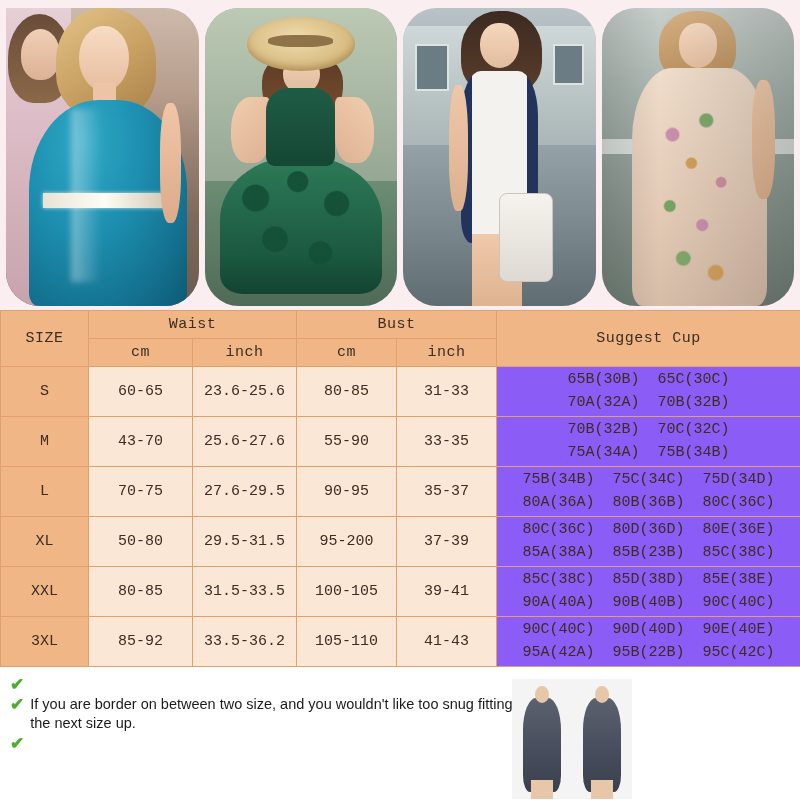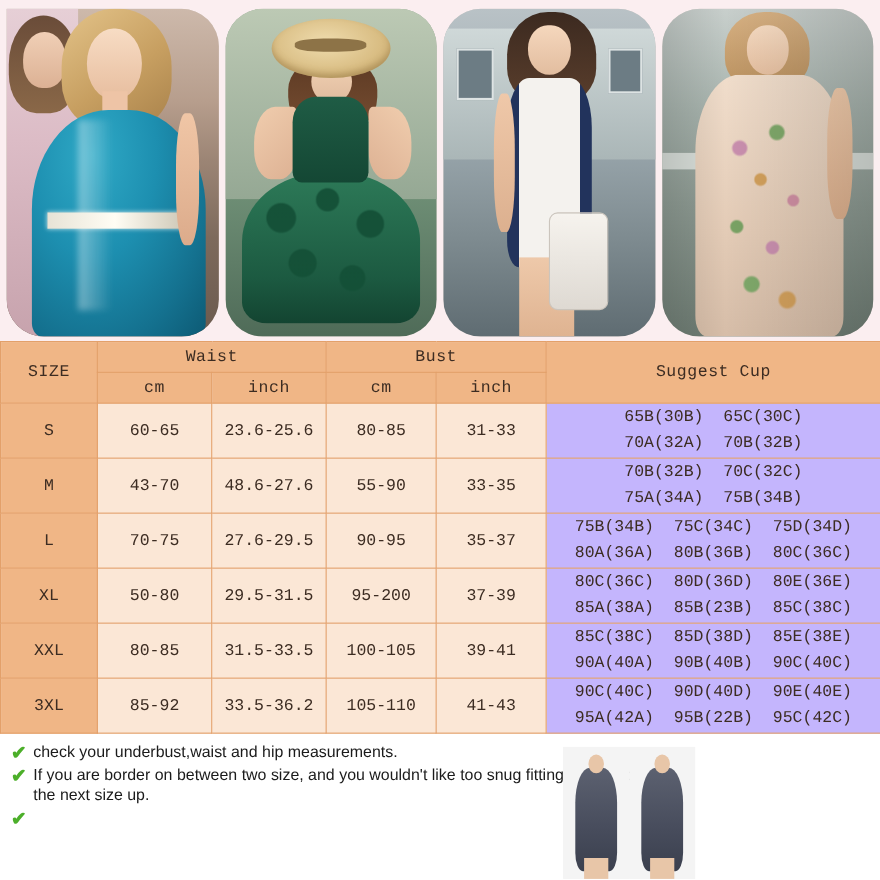--- a/index.html
+++ b/index.html
@@ -259,21 +259,21 @@
   }
   .col-size  { width: 88px; }
   .col-wcm   { width: 104px; }
   .col-winch { width: 104px; }
   .col-bcm   { width: 100px; }
   .col-binch { width: 100px; }
   .col-cup   { width: 304px; }
 
   td.sizecell { background: #f0b686; height: 50px; }
   td.val { background: #fbe7d6; height: 50px; }
-  td.cup { background: #c4b5fd; line-height: 1.5; font-size: 13.5px; margin-left: 35px; }
+  td.cup { background: #8b5cf6; line-height: 1.5; font-size: 13.5px; margin-left: 35px; }
   .cuprow { display: flex; justify-content: center; gap: 18px; }
   .cuprow span { display: inline-block; min-width: 72px; }
 
   
   .notes {
     position: relative;
     padding: 8px 10px 0 10px;
     height: 132px;
   }
   .note {
@@ -417,21 +417,21 @@
           <div class="cuprow">
             <span>70A(32A)</span>
             <span>70B(32B)</span>
           </div>
         </td>
       </tr>
 
       <tr>
         <td class="sizecell">M</td>
         <td class="val">43-70</td>
-        <td class="val">48.6-27.6</td>
+        <td class="val">25.6-27.6</td>
         <td class="val">55-90</td>
         <td class="val">33-35</td>
         <td class="cup">
           <div class="cuprow">
             <span>70B(32B)</span>
             <span>70C(32C)</span>
           </div>
           <div class="cuprow">
             <span>75A(34A)</span>
             <span>75B(34B)</span>
@@ -518,21 +518,20 @@
           </div>
         </td>
       </tr>
     </tbody>
   </table>
 
   <div class="notes">
 
     <div class="note">
       <span class="check">✔</span>
-      <span>check your underbust,waist and hip measurements.</span>
     </div>
 
     <div class="note">
       <span class="check">✔</span>
       <span>If you are border on between two size, and you wouldn't like too snug fitting, please choose the next size up.</span>
     </div>
 
     <div class="note">
       <span class="check">✔</span>
     </div>

